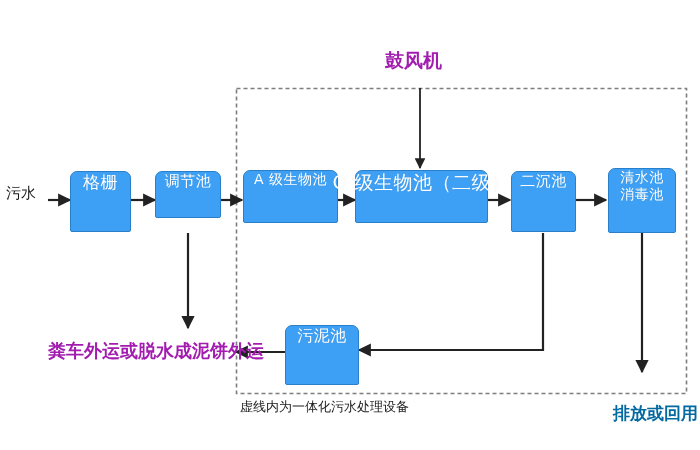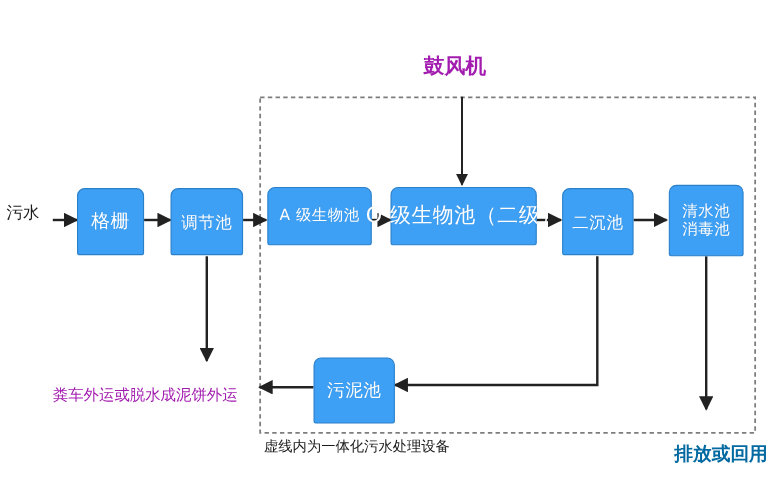--- a/index.html
+++ b/index.html
@@ -27,21 +27,21 @@
   .node {
     position: absolute;
     box-sizing: border-box;
     background: #3ea0f5;
     border: 1px solid #2a7fc9;
     border-radius: 7px 7px 2px 2px;
     color: #ffffff;
     display: flex;
     flex-direction: column;
     align-items: center;
-    justify-content: center;
+    justify-content: flex-start;
     text-align: center;
     line-height: 1.2;
     letter-spacing: 0.5px;
     white-space: nowrap;
     text-shadow: 0 0 1px rgba(0,0,0,0.12);
   }
   .node-line {
     display: block;
   }
   .lbl {
@@ -88,21 +88,21 @@
 
     <line x1="285" y1="352" x2="236" y2="352" stroke="#222222" stroke-width="2.2" marker-end="url(#arrow)"></line>
 
     <line x1="642" y1="233" x2="642" y2="372" stroke="#222222" stroke-width="2.2" marker-end="url(#arrow)"></line>
   </svg>
 
   <div class="node" style="left:70px; top:171px; width:61px; height:61px; font-size:17px;">
     <span class="node-line">格栅</span>
   </div>
 
-  <div class="node" style="left:155px; top:171px; width:66px; height:61px; font-size:15px;">
+  <div class="node" style="left:155px; top:171px; width:66px; height:47px; font-size:15px;">
     <span class="node-line">调节池</span>
   </div>
 
   <div class="node" style="left:243px; top:170px; width:95px; height:53px; font-size:14px;">
     <span class="node-line">A 级生物池</span>
   </div>
 
   <div class="node" style="left:355px; top:170px; width:133px; height:53px; font-size:19px;">
     <span class="node-line">O 级生物池（二级）</span>
   </div>
@@ -117,19 +117,19 @@
   </div>
 
   <div class="node" style="left:285px; top:325px; width:74px; height:60px; font-size:16px;">
     <span class="node-line">污泥池</span>
   </div>
 
   <div class="lbl lbl-dark" style="left:6px; top:185px; font-size:15px;">污水</div>
 
   <div class="lbl lbl-accent" style="left:385px; top:50px; font-size:19px; font-weight:bold;">鼓风机</div>
 
-  <div class="lbl lbl-accent" style="left:48px; top:353px; font-size:14px; font-weight:normal;">粪车外运或脱水成泥饼外运</div>
+  <div class="lbl lbl-accent" style="left:48px; top:341px; font-size:18px; font-weight:bold;">粪车外运或脱水成泥饼外运</div>
 
   <div class="lbl lbl-accent2" style="left:613px; top:404px; font-size:17px; font-weight:bold;">排放或回用</div>
 
   <div class="lbl lbl-dark" style="left:240px; top:400px; font-size:13px;">虚线内为一体化污水处理设备</div>
 
 </div>
 
 </body></html>

